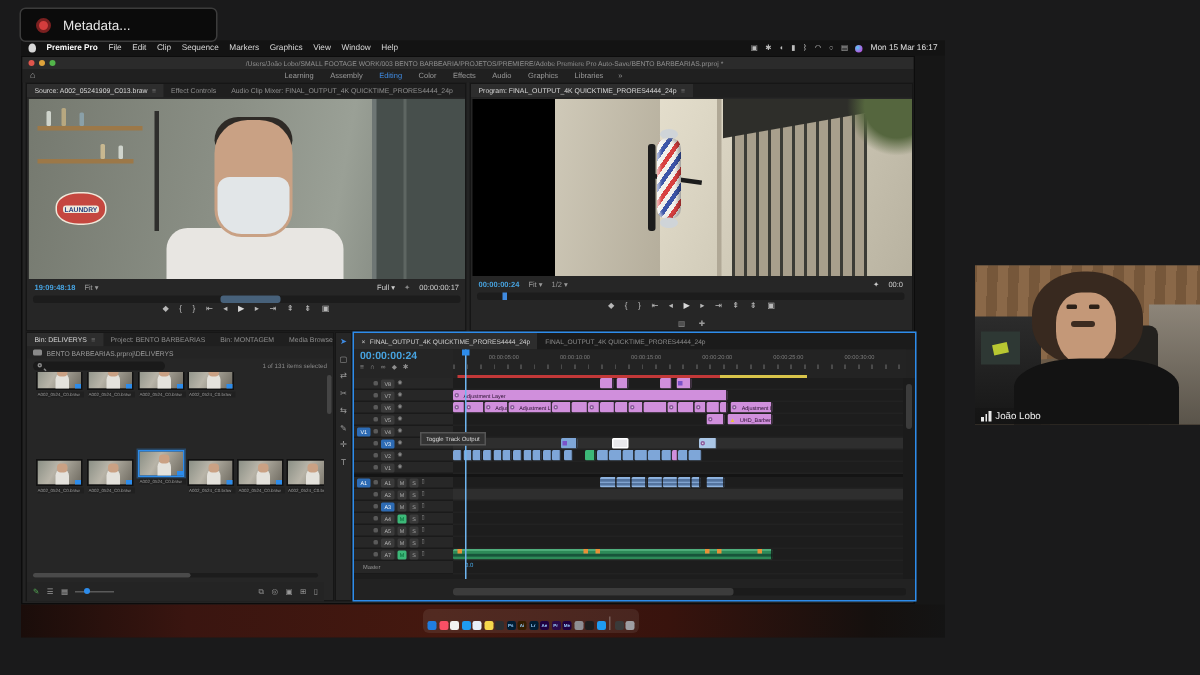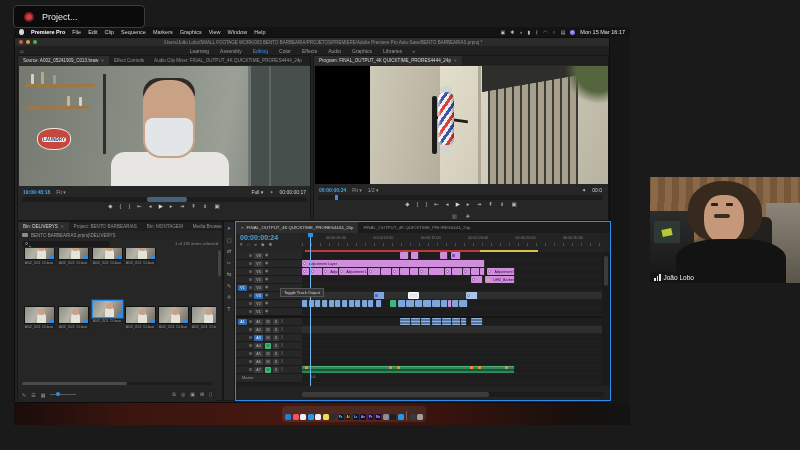--- a/index.html
+++ b/index.html
@@ -199,21 +199,21 @@
   .sigbars{display:flex;align-items:flex-end;gap:1px;}
   .sigbars i{width:1.5px;background:#e8e8e8;display:block;}
 </style>
 </head>
 <body>
 
 <div class="stage">
 
   <div class="rec-pill">
     <div class="rec-dot"></div>
-    <div class="rec-label">Project...</div>
+    <div class="rec-label">Metadata...</div>
   </div>
 
   <div class="desktop">
 
     <div class="menubar">
       <div class="mb-left">
         <div class="apple"></div>
       <div class="mb-item app">Premiere Pro</div>
           <div class="mb-item">File</div>
           <div class="mb-item">Edit</div>

